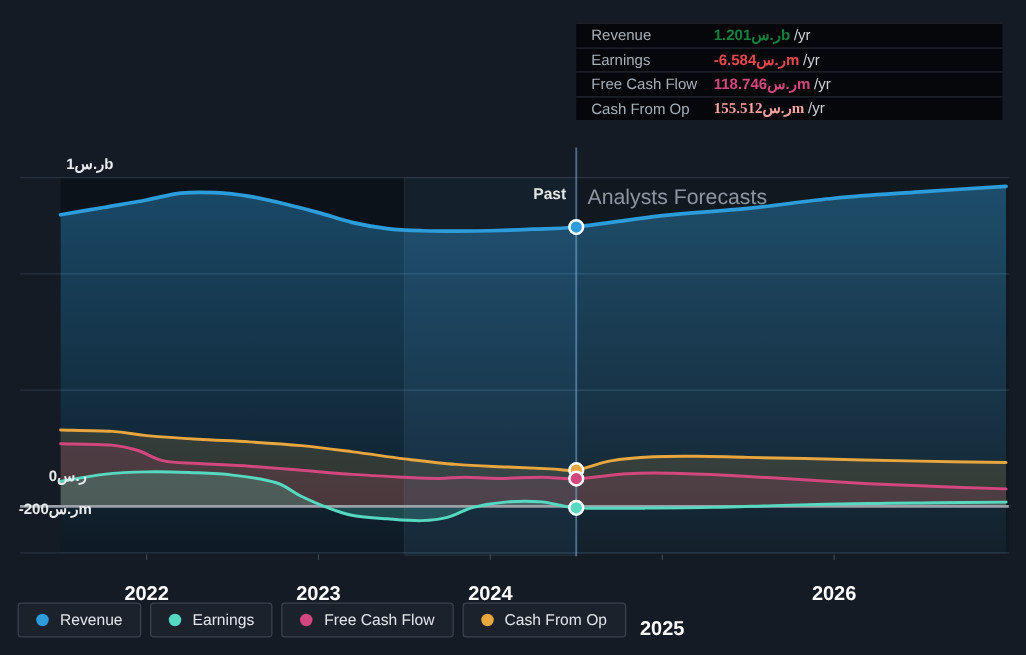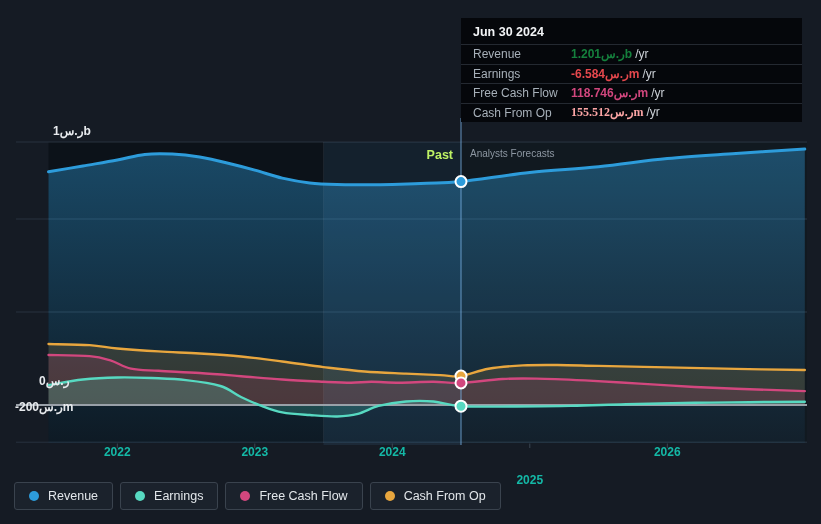--- a/index.html
+++ b/index.html
@@ -3,25 +3,25 @@
 <meta charset="utf-8">
 <style>
   html,body{margin:0;padding:0;background:#151b24;}
   .stage{position:relative;width:821px;height:524px;background:#151b24;overflow:hidden;
          font-family:"Liberation Sans",sans-serif;-webkit-font-smoothing:antialiased;}
   .stage svg{position:absolute;left:0;top:0;}
   .axis-label{position:absolute;color:#e8ebee;font-size:12px;font-weight:600;white-space:nowrap;}
   .yl-1b{left:24px;top:124px;margin-left:29px;}
   .yl-0{left:19px;top:374px;margin-left:20px;}
   .yl-neg{left:15px;top:400px;}
-  .x-tick-label{position:absolute;top:445px;transform:translateX(-50%);color:#14b8a6;
-                font-size:12px;font-weight:600;}
+  .x-tick-label{position:absolute;top:467px;transform:translateX(-50%);color:#ffffff;
+                font-size:16px;font-weight:600;}
   .past-label{position:absolute;top:148px;left:453px;transform:translateX(-100%);
-              color:#bef264;font-size:12.5px;font-weight:700;}
-  .forecast-label{position:absolute;top:148px;left:470px;color:#8d97a2;font-size:10px;}
+              color:#e5e5e5;font-size:12.5px;font-weight:700;}
+  .forecast-label{position:absolute;top:148px;left:470px;color:#8d97a2;font-size:17px;}
   .tooltip{position:absolute;left:461px;top:18px;width:341px;background:#05070b;
            box-sizing:border-box;z-index:5;}
   .tooltip .t-title{color:#f2f4f6;font-size:12.5px;font-weight:700;padding:7px 12px 5px 12px;}
   .tooltip .t-row{display:flex;align-items:center;border-top:1px solid #242931;
                   padding:0 12px;height:18.5px;}
   .tooltip .t-label{color:#a7b0b9;font-size:12px;width:98px;flex:none;}
   .tooltip .t-value{font-size:12px;font-weight:600;white-space:nowrap;}
   .tooltip .t-unit{color:#ccd1d7;font-weight:400;font-style:normal;margin-left:3px;}
   .legend{position:absolute;left:14px;top:482px;display:flex;gap:7px;}
   .legend-chip{display:inline-flex;align-items:center;gap:9px;height:28px;padding:0 14px;
@@ -77,21 +77,20 @@
   <span class="x-tick-label" style="left: 117.3px;">2022</span>
   <span class="x-tick-label" style="left: 254.8px;">2023</span>
   <span class="x-tick-label" style="left: 392.3px;">2024</span>
   <span class="x-tick-label" style="left: 529.8px; margin-top: 28px;">2025</span>
   <span class="x-tick-label" style="left: 667.3px;">2026</span>
 
   <div class="past-label">Past</div>
   <div class="forecast-label">Analysts Forecasts</div>
 
   <div class="tooltip">
-    <div class="t-title">Jun 30 2024</div>
     <div class="t-row">
       <span class="t-label">Revenue</span>
       <span class="t-value v0"><b style="color: #15803d;">1.201ر.سb</b><i class="t-unit">/yr</i></span>
     </div>
     <div class="t-row">
       <span class="t-label">Earnings</span>
       <span class="t-value v1"><b style="color: rgb(229, 72, 77);">-6.584ر.سm</b><i class="t-unit">/yr</i></span>
     </div>
     <div class="t-row">
       <span class="t-label">Free Cash Flow</span>

